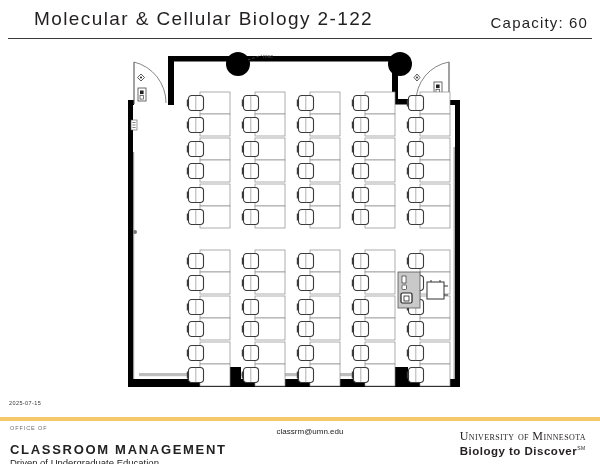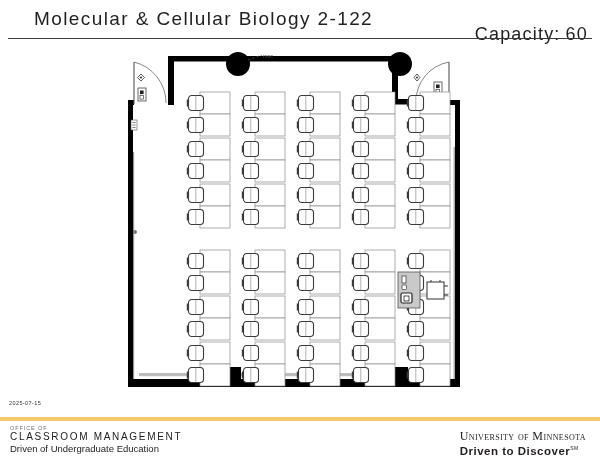--- a/index.html
+++ b/index.html
@@ -27,22 +27,22 @@
     left: 10px; top: 8px;
     font-size: 19px;
     letter-spacing: 1.4px;
     font-weight: 400;
     color: #221f1f;
     white-space: nowrap;
     margin-left: 24px;
   }
   #capacity-wrap {
     position: absolute;
-    right: 12px; top: 24px;
-    font-size: 18px;
+    right: 12px; top: 14px;
+    font-size: 15px;
     letter-spacing: 1.2px;
     color: #221f1f;
     white-space: nowrap;
   }
   #capacity-value { margin-left: 5px; }
   #header-rule {
     position: absolute;
     left: 8px; top: 38px;
     width: 584px; height: 1px;
     background: #3b3b3b;
@@ -82,25 +82,26 @@
     left: 10px; top: 5px;
     line-height: 1.05;
   }
   #office-of {
     font-size: 5.5px;
     letter-spacing: 0.9px;
     color: #6b6b6b;
     display: block;
   }
   #cm-name {
-    font-size: 10px;
+    font-size: 13px;
     letter-spacing: 1.7px;
     color: #222;
     display: block;
-    margin-top: 0;
+    margin-top: 11px;
+    font-weight: bold;
   }
   #oue-name {
     font-size: 9.5px;
     color: #222;
     display: block;
     margin-top: 2px;
   }
   #footer-center {
     position: absolute;
     left: 230px; top: 6px;
@@ -361,20 +362,21 @@
 <div id="footer-rule"></div>
 <div id="footer">
 
   <div id="footer-left">
     <span id="office-of">OFFICE OF</span>
     <span id="cm-name">CLASSROOM MANAGEMENT</span>
     <span id="oue-name">Driven of Undergraduate Education</span>
   </div>
 
   <div id="footer-center">
+    <span>classrm@umn.edu</span>
   </div>
 
   <div id="footer-right">
     <span id="umn-name">University of Minnesota</span>
-    <span id="umn-tag"><span>Driven to Discover</span><span id="umn-sm">SM</span></span>
+    <span id="umn-tag"><span>Biology to Discover</span><span id="umn-sm">SM</span></span>
   </div>
 
 </div>
 
 </body></html>

